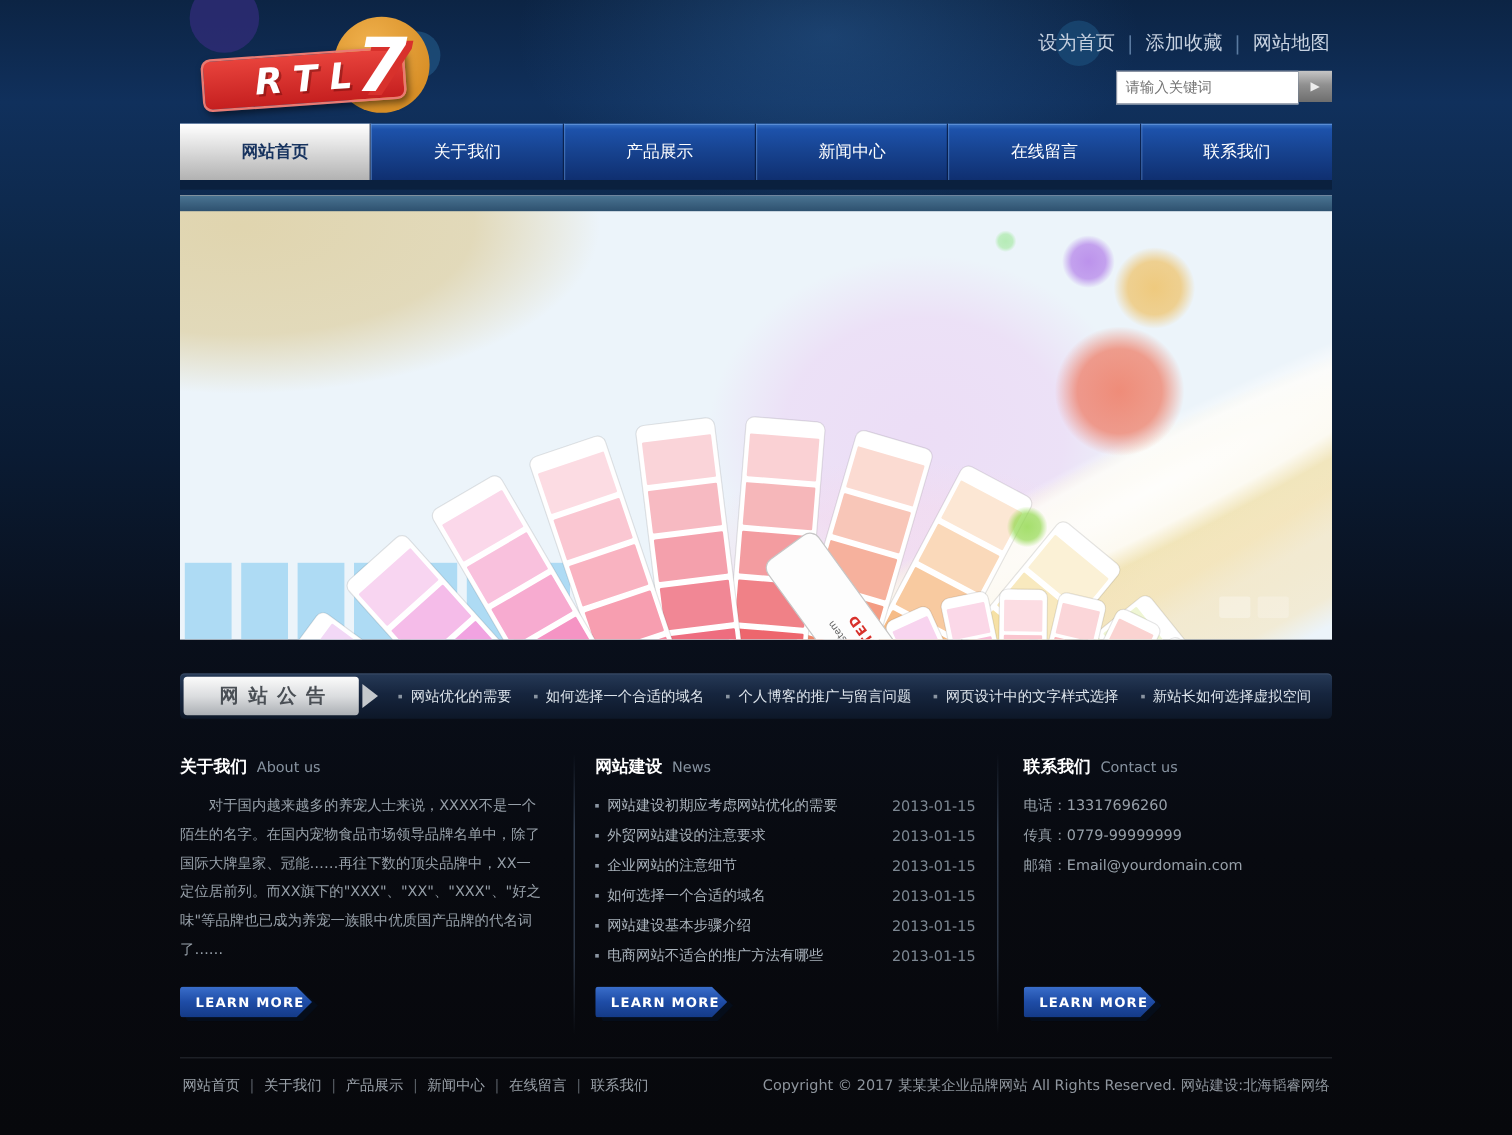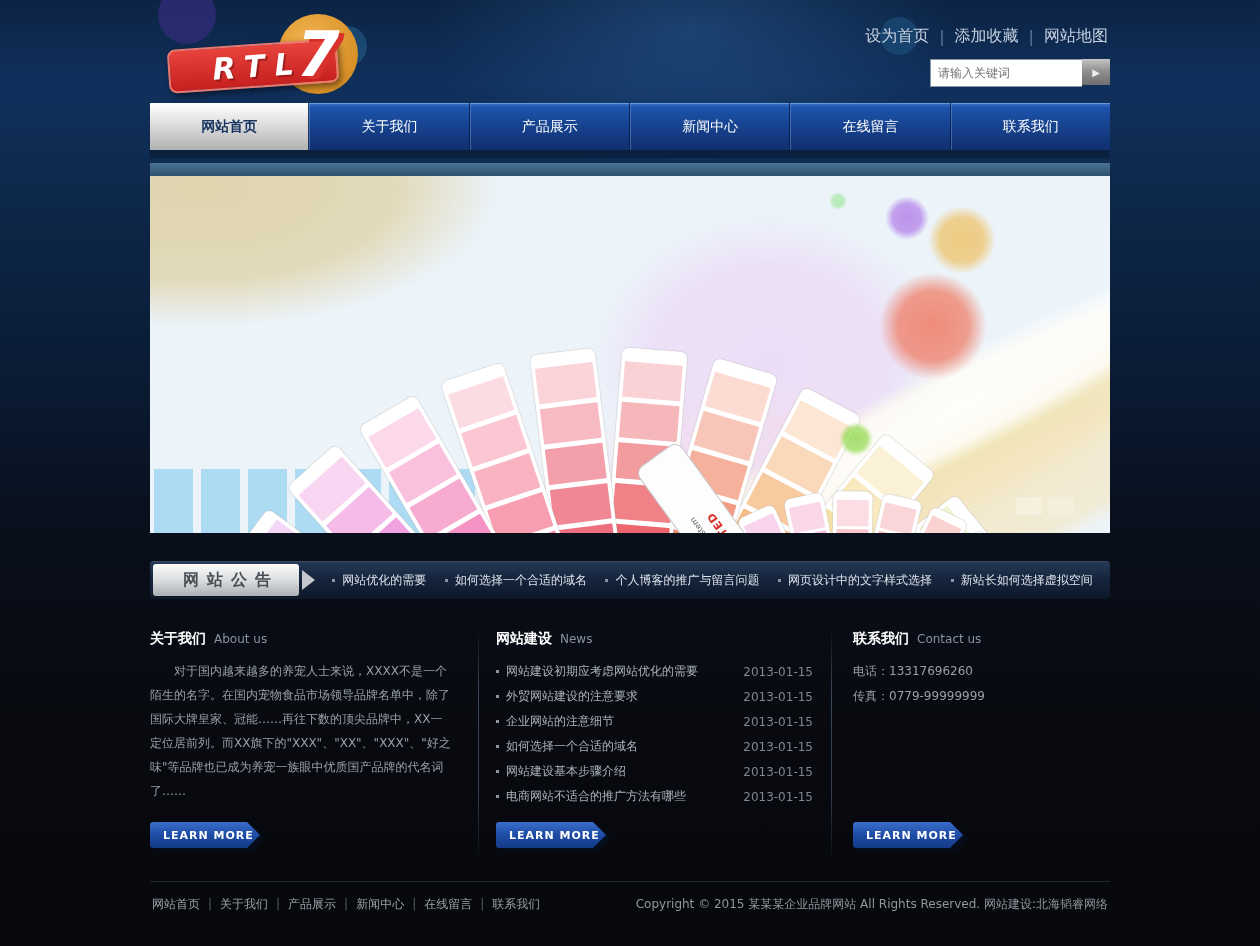--- a/index.html
+++ b/index.html
@@ -708,33 +708,34 @@
       <div class="col-divider"></div>
 
       <div class="col col3">
         <div class="col-header">
           <span class="col-title-cn">联系我们</span>
           <span class="col-title-en">Contact us</span>
         </div>
         <ul class="contact-list">
           <li>电话：13317696260</li>
           <li>传真：0779-99999999</li>
+          <li>邮箱：Email@yourdomain.com</li>
         </ul>
         <div class="learn-more">
           <span class="lm-shadow"></span>
           <span class="lm-face">LEARN MORE</span>
         </div>
       </div>
     </div>
 
     <div class="footer">
       <ul class="footer-links">
         <li>网站首页</li>
         <li>关于我们</li>
         <li>产品展示</li>
         <li>新闻中心</li>
         <li>在线留言</li>
         <li>联系我们</li>
       </ul>
-      <div class="copyright">Copyright © 2015 某某某企业品牌网站 All Rights Reserved. 网站建设:北海韬睿网络</div>
+      <div class="copyright">Copyright © 2017 某某某企业品牌网站 All Rights Reserved. 网站建设:北海韬睿网络</div>
     </div>
   </div>
 </div>
 
 </body></html>

